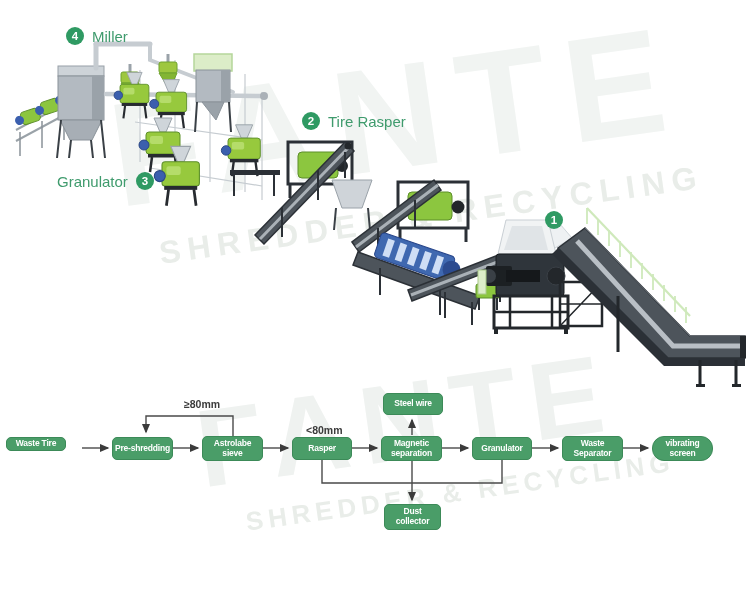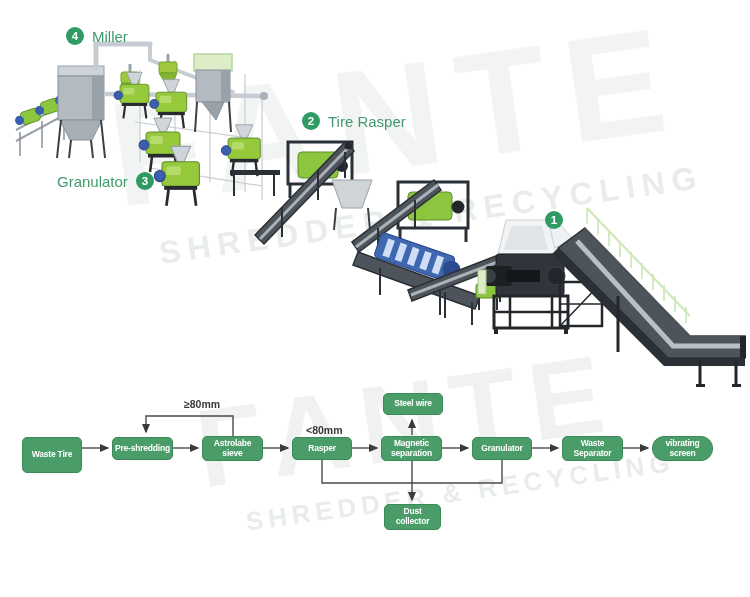--- a/index.html
+++ b/index.html
@@ -267,21 +267,21 @@
       <line x1="442" y1="448" x2="468" y2="448" marker-end="url(#ah)"></line>
       <line x1="532" y1="448" x2="558" y2="448" marker-end="url(#ah)"></line>
       <line x1="622" y1="448" x2="648" y2="448" marker-end="url(#ah)"></line>
       <line x1="412" y1="435" x2="412" y2="420" marker-end="url(#ah)"></line>
       <path d="M233,436 L233,416 L146,416 L146,432" marker-end="url(#ah)"></path>
       <path d="M322,460 L322,483 L502,483 L502,460"></path>
       <line x1="412" y1="461" x2="412" y2="500" marker-end="url(#ah)"></line>
     </g>
   </svg>
 
-  <div class="fbox one" style="left:22px;top:437px;width:60px;height:36px;">Waste Tire</div>
+  <div class="fbox one" style="left:6px;top:437px;width:60px;height:14px;">Waste Tire</div>
   <div class="fbox one" style="left:112px;top:437px;width:61px;height:23px;">Pre-shredding</div>
   <div class="fbox" style="left:202px;top:436px;width:61px;height:25px;">Astrolabe sieve</div>
   <div class="fbox one" style="left:292px;top:437px;width:60px;height:23px;">Rasper</div>
   <div class="fbox" style="left:381px;top:436px;width:61px;height:25px;">Magnetic separation</div>
   <div class="fbox one" style="left:472px;top:437px;width:60px;height:23px;">Granulator</div>
   <div class="fbox" style="left:562px;top:436px;width:61px;height:25px;">Waste Separator</div>
   <div class="fbox" style="left:652px;top:436px;width:61px;height:25px;border-radius:12px;">vibrating screen</div>
   <div class="fbox one" style="left:383px;top:393px;width:60px;height:22px;">Steel wire</div>
   <div class="fbox" style="left:384px;top:504px;width:57px;height:26px;">Dust collector</div>
 

